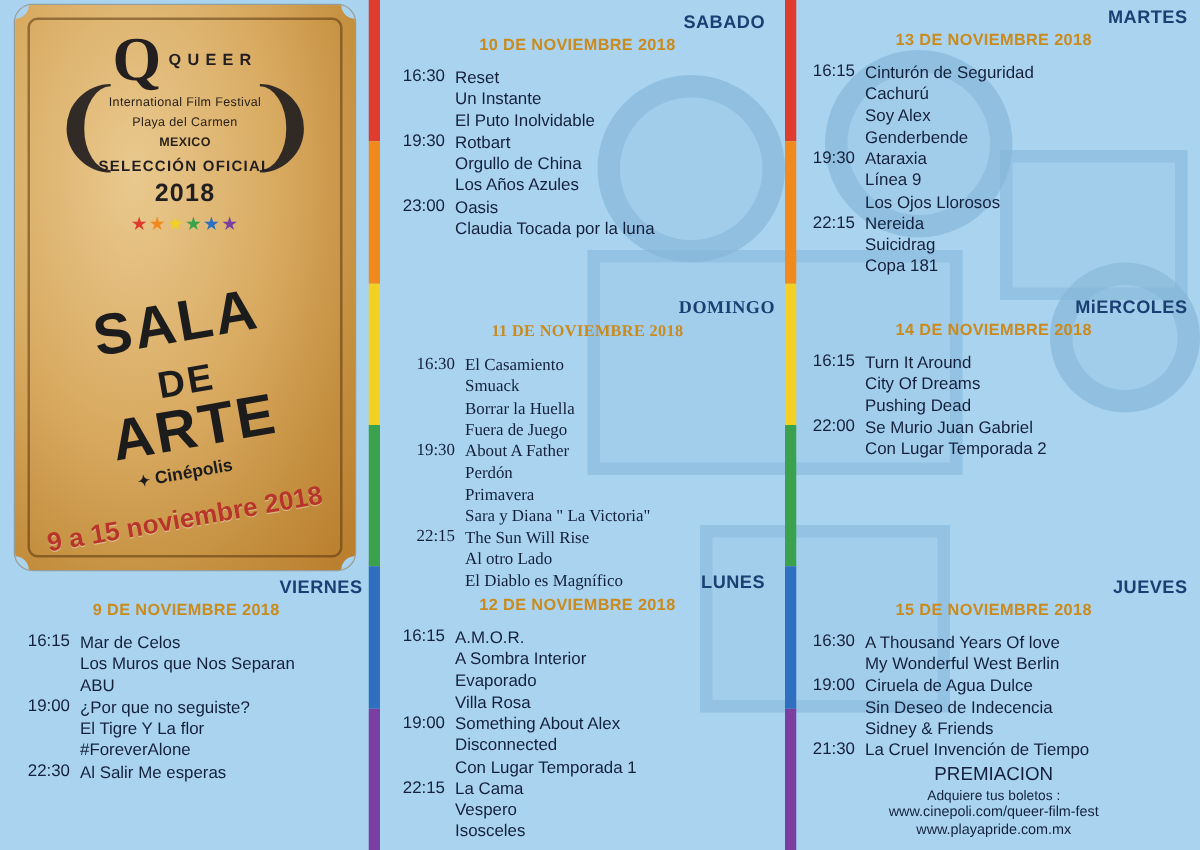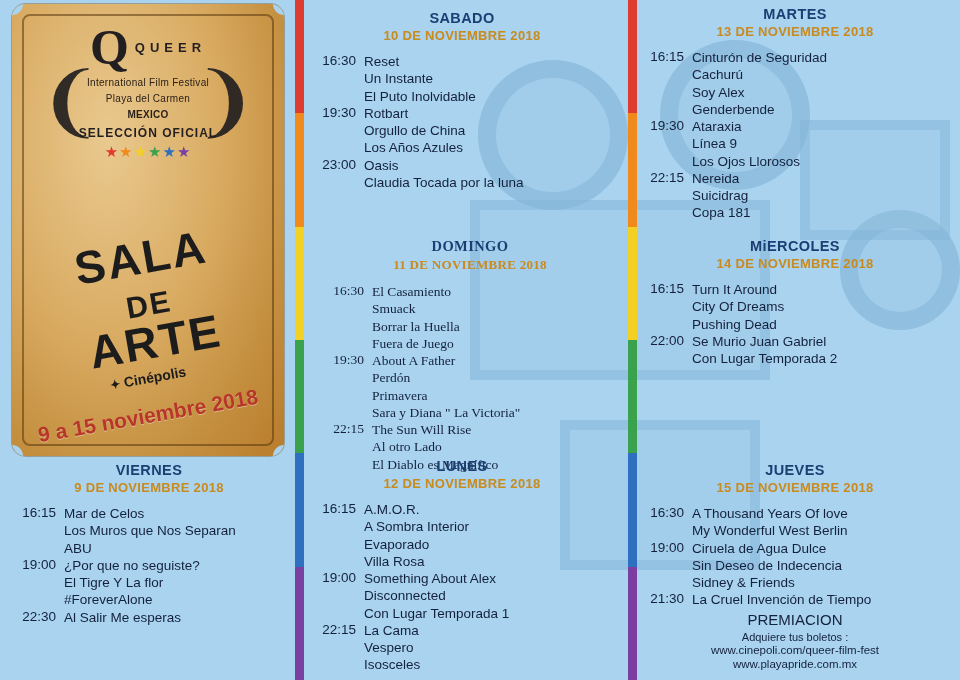--- a/index.html
+++ b/index.html
@@ -95,21 +95,21 @@
   .dates-banner {
     position:absolute; left:0; right:0; bottom:28px; text-align:center;
     transform:rotate(-10deg);
     font-size:21px; font-weight:bold; color:#b8352a;
     text-shadow:0 1px 0 rgba(255,255,255,.35);
   }
 
   
   .day { position:absolute; }
   .day h3 {
-    margin:0; text-align:center; font-size:14.5px; font-weight:bold;
+    margin:0; text-align:right; font-size:14.5px; font-weight:bold;
     color:#1b3f73; letter-spacing:.4px;
   }
   .day .date {
     margin:2px 0 10px; text-align:center; font-size:13px; font-weight:bold;
     color:#c98a1e; letter-spacing:.3px;
   }
   .sched { display:block; }
   .slot { display:flex; align-items:flex-start; margin-bottom:0px; }
   .slot .time {
     flex:0 0 auto; width:52px; text-align:right; padding-right:8px;
@@ -175,20 +175,21 @@
 
   <div class="q-logo">
     <div class="q-row">
       <span class="q-mark">Q</span>
       <span class="q-word">QUEER</span>
     </div>
     <div class="fest-line">International Film Festival</div>
     <div class="fest-line">Playa del Carmen</div>
     <div class="fest-line b">MEXICO</div>
     <div class="sel-oficial">SELECCIÓN OFICIAL</div>
+    <div class="year">2018</div>
     <div class="stars" id="poster-stars"><span style="color: rgb(224, 59, 47);">★</span><span style="color: rgb(240, 138, 29);">★</span><span style="color: rgb(242, 208, 36);">★</span><span style="color: rgb(58, 162, 76);">★</span><span style="color: rgb(47, 111, 192);">★</span><span style="color: rgb(122, 63, 160);">★</span></div>
   </div>
 
   <div class="sala">
     <div class="l1">SALA</div>
     <div class="l2"><span class="de">DE</span></div>
     <div class="l2">ARTE</div>
   </div>
 
   <div class="cinepolis">

